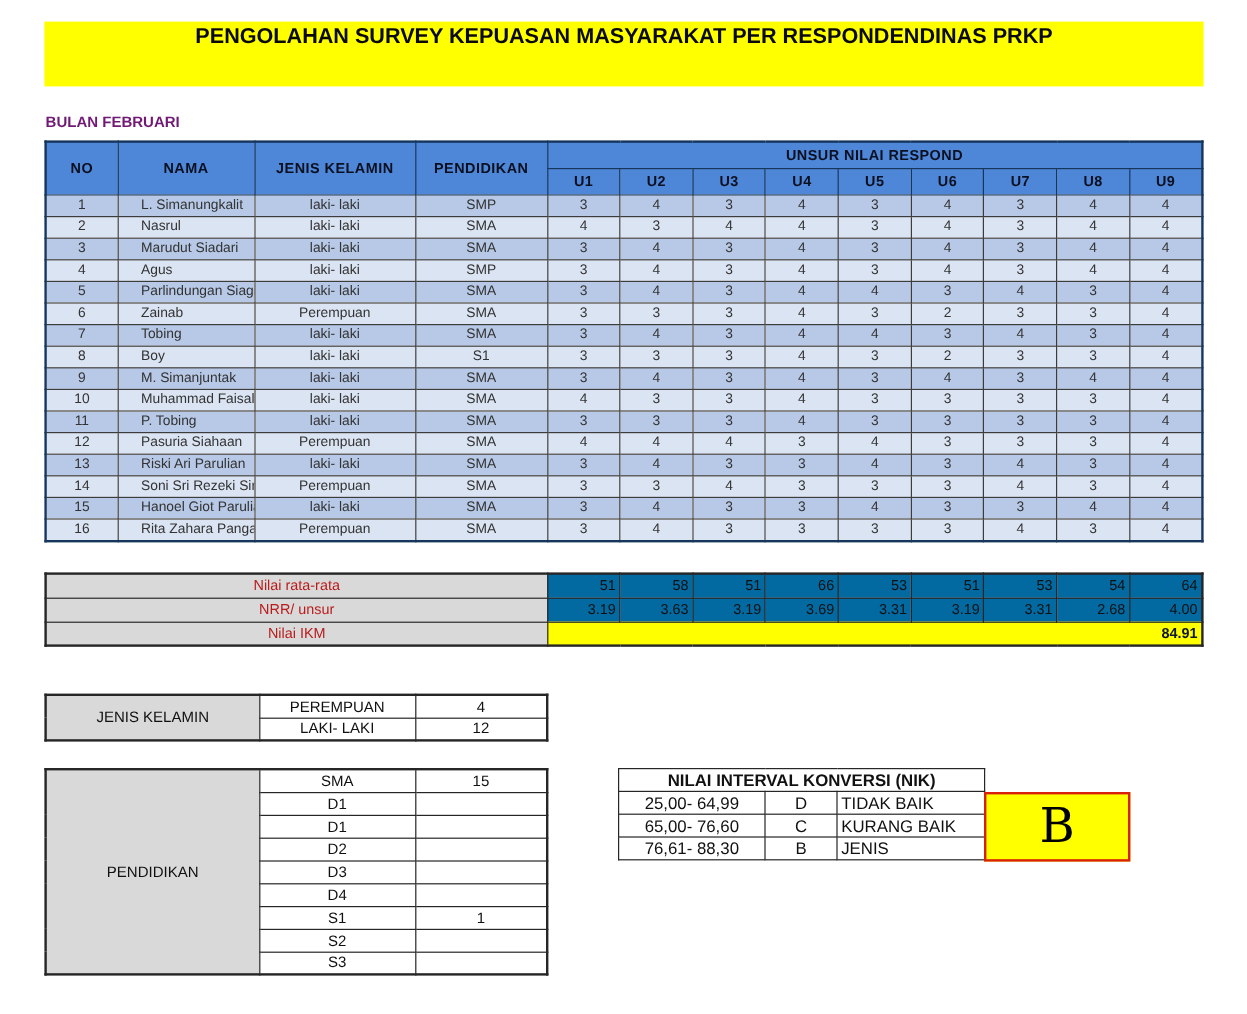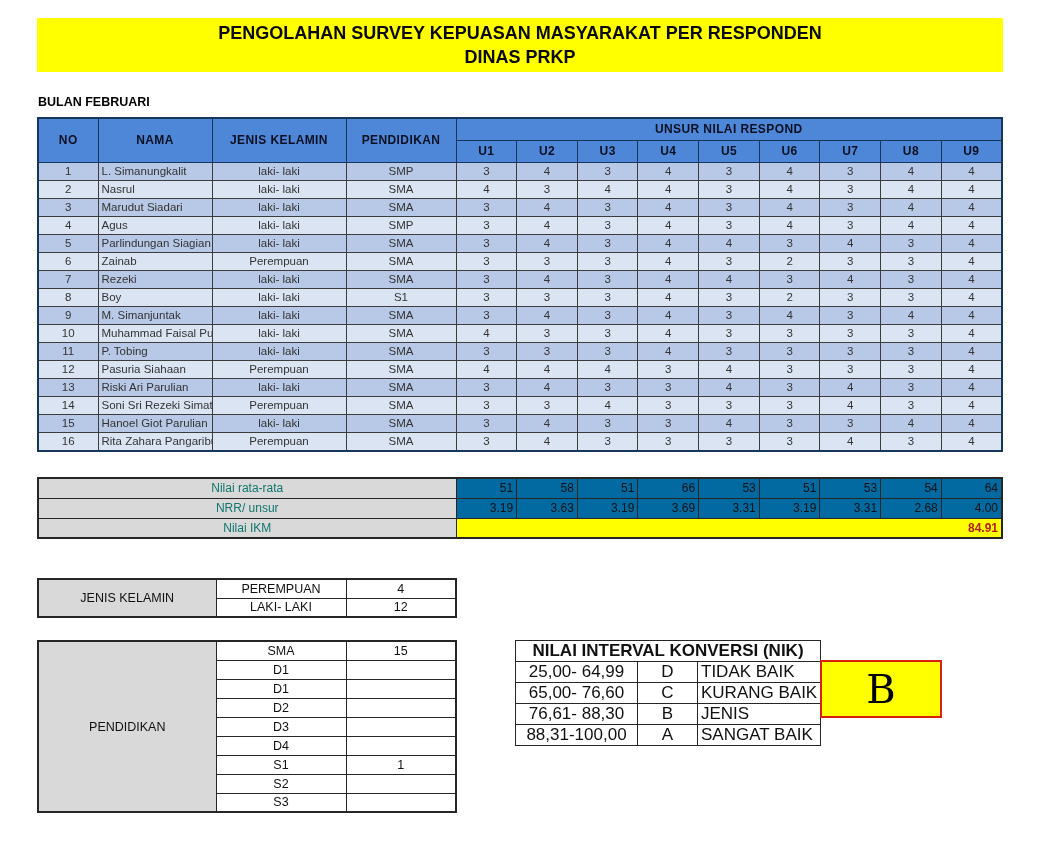--- a/index.html
+++ b/index.html
@@ -2,53 +2,53 @@
 <html><head>
 <meta charset="utf-8">
 <style>
   * { margin:0; padding:0; box-sizing:border-box; }
   html,body { background:#ffffff; }
   body { font-family:"Liberation Sans", sans-serif; color:#222; }
   .page { position:relative; width:1039px; height:845px; background:#ffffff; overflow:hidden; }
 
   
   .banner { position:absolute; left:37px; top:18px; width:966px; height:54px;
-            background:#ffff00; display:flex; flex-direction:column; justify-content:center;
+            background:#ffff00; display:flex; flex-direction:row; justify-content:center;
             text-align:center; font-weight:bold; font-size:18px; line-height:1.35; color:#0a0a0a; }
 
-  .month-label { position:absolute; left:38px; top:95px; font-size:12.5px; font-weight:bold; color:#000000; }
+  .month-label { position:absolute; left:38px; top:95px; font-size:12.5px; font-weight:bold; color:#701a75; }
 
   
   table { border-collapse:collapse; table-layout:fixed; }
   .main-table { position:absolute; left:37px; top:117px; width:966px; border:2px solid #16365c; }
   .main-table th { background:#4e87d8; color:#0b1020; font-weight:bold; font-size:12px;
                    border:1px solid #16365c; height:22px; letter-spacing:0.4px; }
   .main-table td { font-size:11.5px; color:#333; text-align:center; height:17.5px;
                    line-height:17px; border:1px solid #3c3c3c; overflow:hidden; white-space:nowrap; }
   .main-table tr.odd td  { background:#b7c9e6; }
   .main-table tr.even td { background:#dbe4f3; }
-  .main-table td.nama { text-align:left; padding-left:3px; }
+  .main-table td.nama { text-align:left; padding-left:19px; }
 
   
   .summary-table { position:absolute; left:37px; top:477px; width:966px; border:2px solid #262626; }
   .summary-table td { border:1px solid #262626; height:20px; font-size:12px; }
-  .summary-table td.lbl { background:#d9d9d9; text-align:center; color:#0f766e; }
+  .summary-table td.lbl { background:#d9d9d9; text-align:center; color:#b91c1c; }
   .summary-table td.val { background:#0369a1; text-align:right; padding-right:3px; color:#111; }
-  .summary-table td.ikm { background:#ffff00; text-align:right; padding-right:3px; font-weight:bold; color:#b91c1c; }
+  .summary-table td.ikm { background:#ffff00; text-align:right; padding-right:3px; font-weight:bold; color:#0f172a; }
 
   
   .jk-table   { position:absolute; left:37px; top:578px; width:418px; border:2px solid #262626; }
   .pend-table { position:absolute; left:37px; top:640px; width:418px; border:2px solid #262626; }
   .jk-table td, .pend-table td { border:1px solid #262626; height:19px; font-size:12.5px;
                                  text-align:center; background:#fff; color:#111; }
   .jk-table td.lbl, .pend-table td.lbl { background:#d9d9d9; }
 
   
   .nik-table { position:absolute; left:515px; top:640px; width:305px; border:1.5px solid #262626; }
-  .nik-table td { border:1px solid #262626; height:19px; font-size:17px; background:#fff; color:#111; }
+  .nik-table td { border:1px solid #262626; height:19px; font-size:14px; background:#fff; color:#111; }
   .nik-table td.hdr { text-align:center; font-weight:bold; }
   .nik-table td.interval { text-align:center; }
   .nik-table td.grade { text-align:center; }
   .nik-table td.desc { text-align:left; padding-left:3px; }
 
   
   .grade-box { position:absolute; left:820px; top:660px; width:122px; height:58px;
                background:#ffff00; border:2px solid #d8200d; display:flex;
                align-items:center; justify-content:center;
                font-family:"DejaVu Serif", serif; font-size:40px; color:#000; }
@@ -178,21 +178,21 @@
           <td>3</td>
           <td>4</td>
           <td>3</td>
           <td>2</td>
           <td>3</td>
           <td>3</td>
           <td>4</td>
         </tr>
         <tr class="odd">
           <td>7</td>
-          <td class="nama">Rezeki</td>
+          <td class="nama">Tobing</td>
           <td>laki- laki</td>
           <td>SMA</td>
           <td>3</td>
           <td>4</td>
           <td>3</td>
           <td>4</td>
           <td>4</td>
           <td>3</td>
           <td>4</td>
           <td>3</td>
@@ -456,25 +456,20 @@
         <tr>
           <td class="interval">65,00- 76,60</td>
           <td class="grade">C</td>
           <td class="desc">KURANG BAIK</td>
         </tr>
         <tr>
           <td class="interval">76,61- 88,30</td>
           <td class="grade">B</td>
           <td class="desc">JENIS</td>
         </tr>
-        <tr>
-          <td class="interval">88,31-100,00</td>
-          <td class="grade">A</td>
-          <td class="desc">SANGAT BAIK</td>
-        </tr>
       </tbody>
   </table>
 
   <div class="grade-box">
     <span>B</span>
   </div>
 
 </div>
 
 </body></html>

